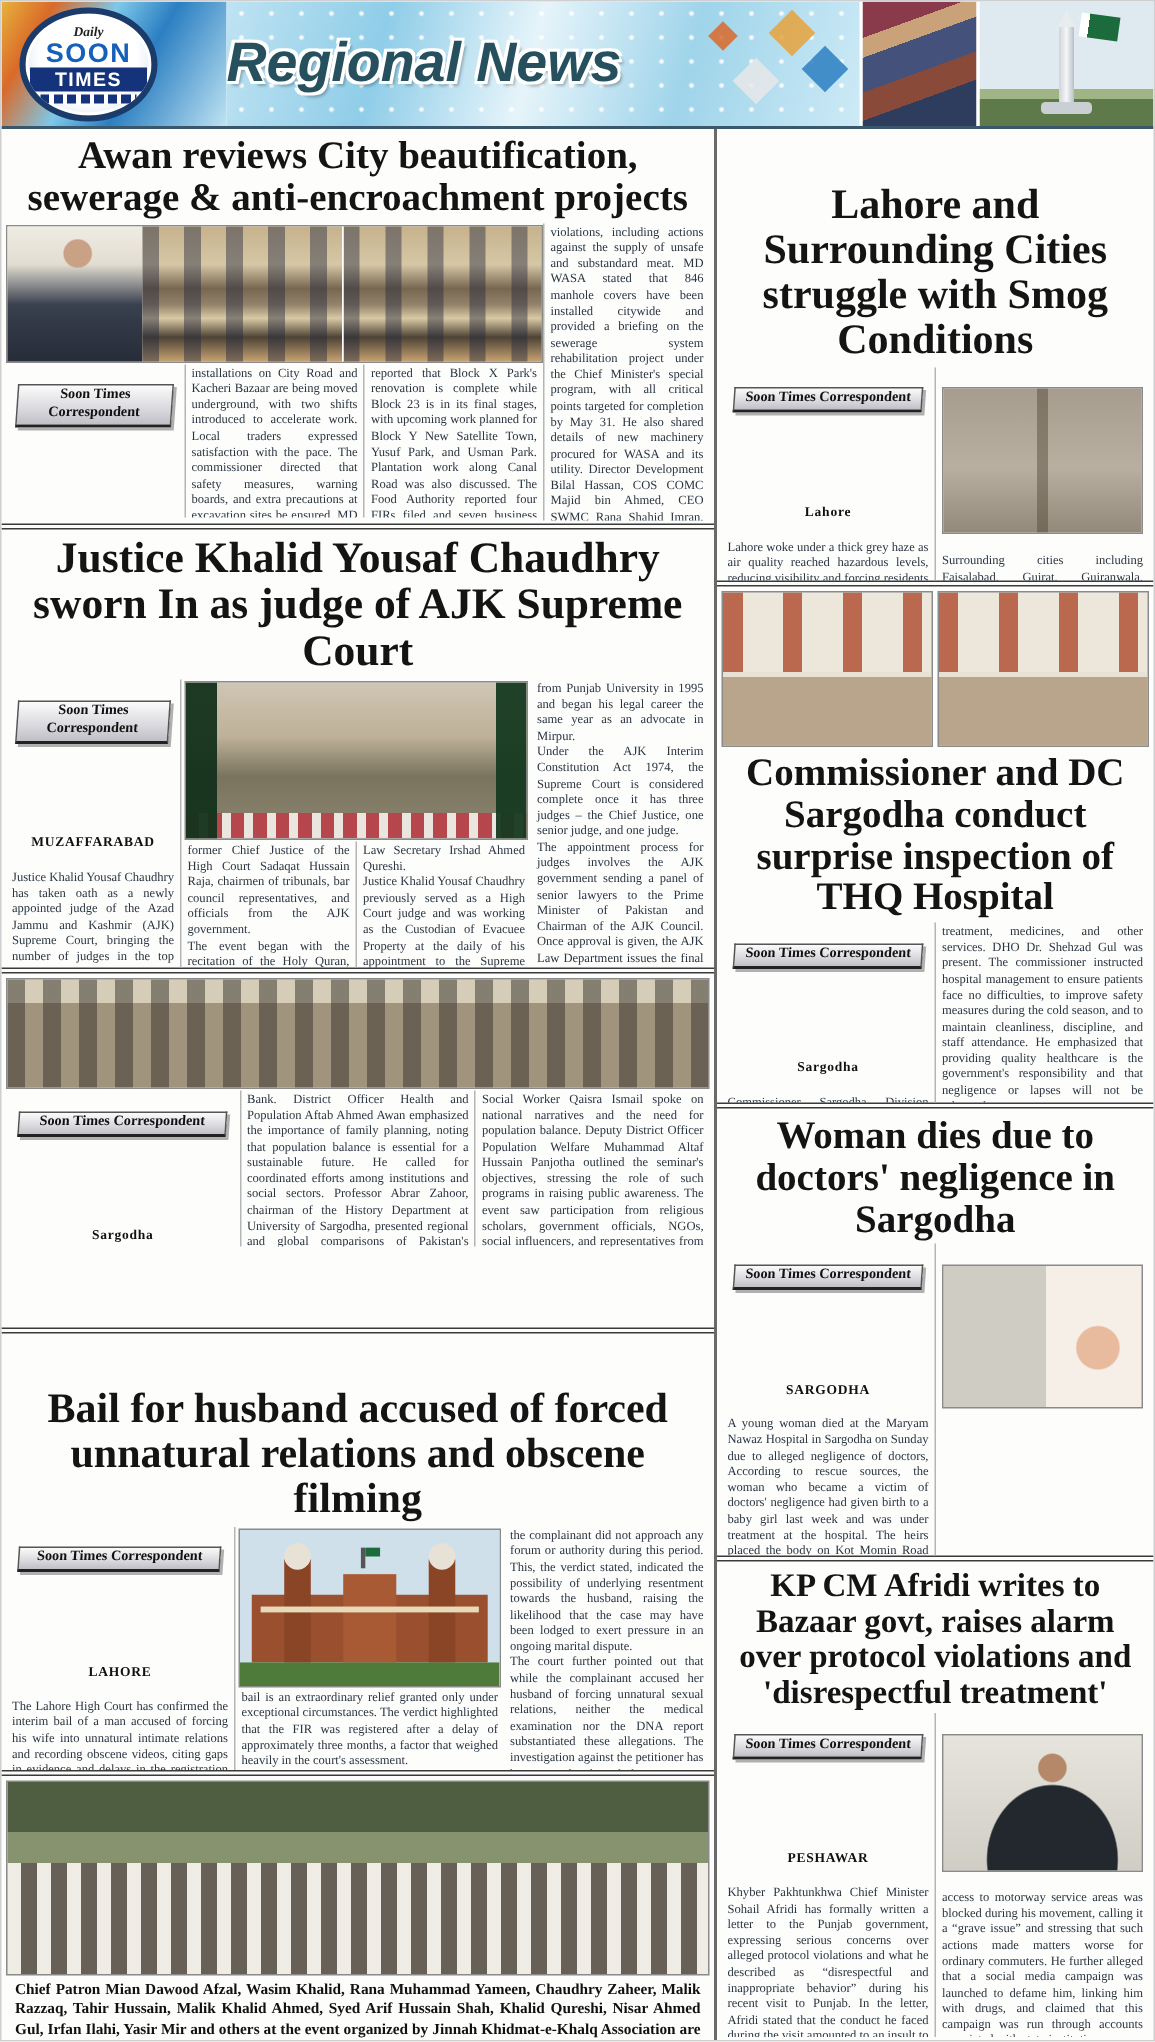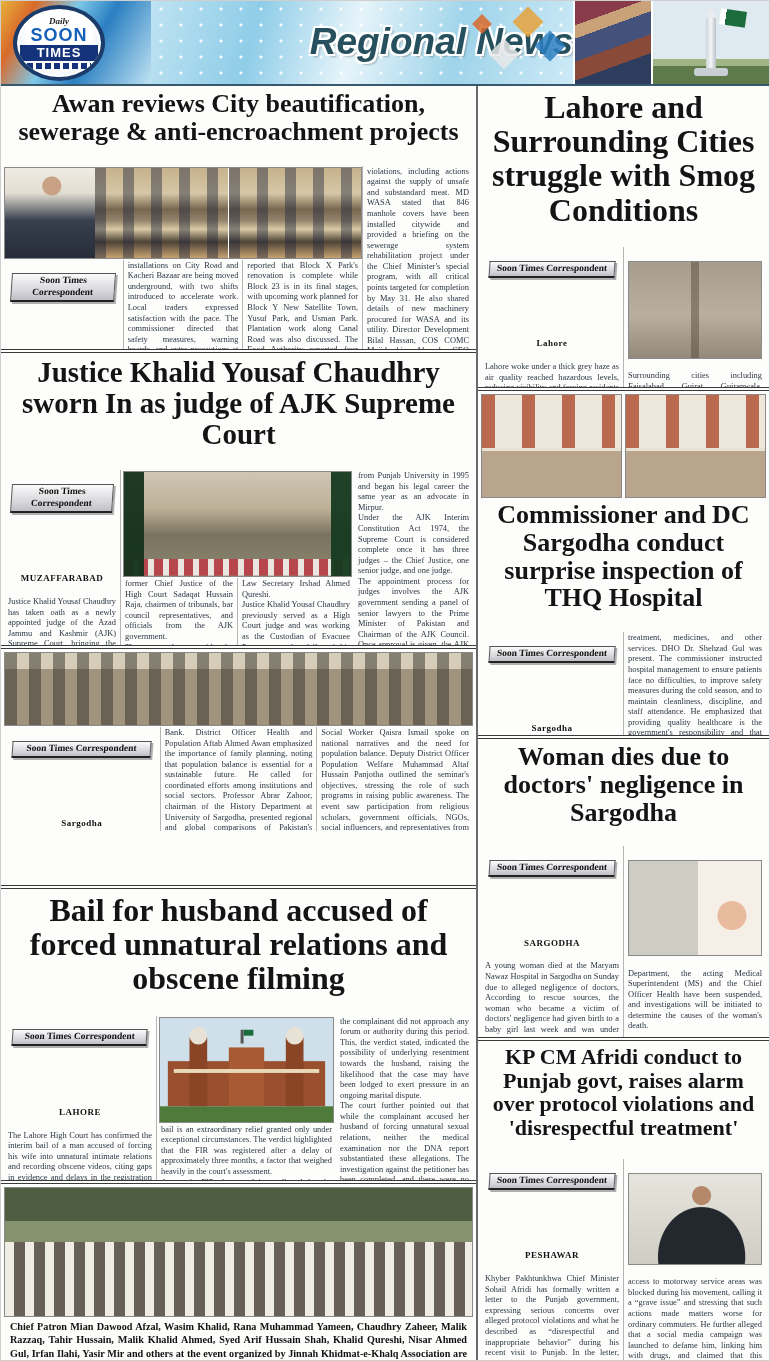--- a/index.html
+++ b/index.html
@@ -16,21 +16,21 @@
     border:4px solid #1b3b6b; box-shadow:0 0 0 2px #fff inset; text-align:center; overflow:hidden; }
   .logo .daily { font-style:italic; font-weight:bold; font-size:9px; color:#222; margin-top:7px; }
   .logo .soon { font-family:"Liberation Sans",sans-serif; font-weight:bold; font-size:18px; letter-spacing:1px; color:#1560b8; line-height:1; text-shadow:1px 1px 0 #fff; }
   .logo .times { font-family:"Liberation Sans",sans-serif; display:block; margin:1px auto 0; width:78px; background:#14337a; color:#fff; font-weight:bold; font-size:13px; letter-spacing:1px; line-height:1.2; }
   .logo .lbar { margin:2px auto 0; width:64px; height:6px; background:repeating-linear-gradient(90deg,#14337a 0 6px,#fff 6px 9px); }
   .banner { flex:1; position:relative; overflow:hidden;
     background:
       radial-gradient(circle, rgba(255,255,255,0.9) 1px, transparent 2px),
       linear-gradient(105deg,#bfe3f2 0%,#8fcde8 25%,#e6f4fa 48%,#9fd4ea 72%,#cdeaf6 100%);
     background-size:20px 16px,100% 100%; }
-  .banner-title { position:absolute; left:0; right:0; top:20px; text-align:right;
+  .banner-title { position:absolute; left:0; right:0; top:20px; text-align:left;
     font-family:"Liberation Sans",sans-serif; font-weight:bold; font-style:italic; font-size:37px; color:#27505e;
     text-shadow:-2px -2px 0 #fff, 2px -2px 0 #fff, -2px 2px 0 #fff, 2px 2px 0 #fff, 3px 3px 2px rgba(0,0,0,0.25); }
   .diamond { position:absolute; width:22px; height:22px; transform:rotate(45deg); opacity:.85; }
   .d1 { background:#e8a23c; right:34px; top:10px; }
   .d2 { background:#2b7fc2; right:12px; top:34px; }
   .d3 { background:#e8e8e8; right:58px; top:42px; }
   .d4 { background:#d96a2a; right:84px; top:16px; width:14px; height:14px; }
   .head-crowd { width:78px; border-left:2px solid #fff;
     background:linear-gradient(160deg,#8a3b4b 0 22%,#caa27a 22% 34%,#44517a 34% 55%,#8a4a3a 55% 72%,#2e3d5e 72% 100%); }
   .head-minar { width:118px; border-left:2px solid #fff; position:relative; background:linear-gradient(180deg,#dfe9f0 0 70%,#9fb585 70% 78%,#5e7a4a 78% 100%); }
@@ -38,22 +38,22 @@
   .minar-top { position:absolute; left:50%; bottom:64px; width:0; height:0; margin-left:-7px; border-left:7px solid transparent; border-right:7px solid transparent; border-bottom:14px solid #e8ecef; }
   .minar-base { position:absolute; left:50%; bottom:8px; width:34px; height:8px; margin-left:-17px; background:#c9cfd3; border-radius:3px; }
   .minar-flag { position:absolute; left:58%; bottom:58px; width:26px; height:16px; background:linear-gradient(90deg,#fff 0 22%,#1c6b3c 22% 100%); transform:rotate(8deg); }
 
   
   .main { display:flex; }
   .col-left { width:475px; }
   .col-right { width:293px; border-left:2px solid #6a6a6a; }
   article { overflow:hidden; border-bottom:4px double #3a3a3a; padding:2px 3px; }
   article:last-child { border-bottom:none; }
-  .hl { font-weight:bold; text-align:center; color:#141414; line-height:1.07; padding:2px 2px 20px; }
-  .hl-26 { font-size:26px; } .hl-30 { font-size:29px; } .hl-25 { font-size:32px; } .hl-23 { font-size:22px; } .hl-27 { font-size:26px; }
+  .hl { font-weight:bold; text-align:center; color:#141414; line-height:1.07; padding:2px 2px 3px; }
+  .hl-26 { font-size:26px; } .hl-30 { font-size:29px; } .hl-25 { font-size:28px;margin-top:32px; } .hl-23 { font-size:22px; } .hl-27 { font-size:26px; }
 
   .byline { margin:2px auto 1px; width:94%; text-align:center; font-weight:bold; font-size:9.5px; color:#111;
     background:linear-gradient(180deg,#fbfbfb 0%,#d9d9de 60%,#bfbfc6 100%);
     border:1px solid #555; border-bottom:2px solid #222; box-shadow:2px 2px 0 rgba(0,0,0,0.3);
     padding:1px 0; transform:skewX(-4deg); }
   .dateline { text-align:center; font-weight:bold; font-size:9px; letter-spacing:.5px; padding:1px 0 2px; color:#111;margin-top:48px; }
 
   .cols { display:flex; }
   .col { flex:1; padding:1px 4px; font-size:8.4px; line-height:1.26; text-align:justify; color:#2a3542; white-space:pre-line; overflow:hidden; }
   .col + .col { border-left:1px solid #b5b5b5; }
@@ -276,27 +276,26 @@
         <h1 class="hl hl-27">Woman dies due to doctors' negligence in Sargodha</h1>
         <div class="cols" style="height:208px;">
           <div class="col">
             <div class="byline"><span>Soon Times Correspondent</span></div>
             <div class="dateline">SARGODHA</div>
             <span>A young woman died at the Maryam Nawaz Hospital in Sargodha on Sunday due to alleged negligence of doctors, According to rescue sources, the woman who became a victim of doctors' negligence had given birth to a baby girl last week and was under treatment at the hospital. The heirs placed the body on Kot Momin Road and staged a protest, demanding action against those responsible.
 According to sources in the Health</span>
           </div>
           <div class="col">
             <div class="ph p-corridor" style="margin:2px 0;"></div>
-            <span>Department, the acting Medical Superintendent (MS) and the Chief Officer Health have been suspended, and investigations will be initiated to determine the causes of the woman's death.</span>
           </div>
         </div>
       </article>
 
       <article style="height:320px; border-bottom:none;">
-        <h1 class="hl hl-23">KP CM Afridi conduct to Punjab govt, raises alarm over protocol violations and 'disrespectful treatment'</h1>
+        <h1 class="hl hl-23">KP CM Afridi writes to Bazaar govt, raises alarm over protocol violations and 'disrespectful treatment'</h1>
         <div class="cols" style="height:216px;">
           <div class="col">
             <div class="byline"><span>Soon Times Correspondent</span></div>
             <div class="dateline">PESHAWAR</div>
             <span>Khyber Pakhtunkhwa Chief Minister Sohail Afridi has formally written a letter to the Punjab government, expressing serious concerns over alleged protocol violations and what he described as “disrespectful and inappropriate behavior” during his recent visit to Punjab. In the letter, Afridi stated that the conduct he faced during the visit amounted to an insult to the public mandate, saying he was treated in a manner that was “out of line” and “completely uncalled for.” He criticized what he called unnecessary and excessive security measures, claiming that several public spaces were shut down, causing major inconvenience to citizens. Afridi also complained that</span>
           </div>
           <div class="col">
             <div class="ph p-afridi" style="margin:2px 0;"></div>
             <span>access to motorway service areas was blocked during his movement, calling it a “grave issue” and stressing that such actions made matters worse for ordinary commuters. He further alleged that a social media campaign was launched to defame him, linking him with drugs, and claimed that this campaign was run through accounts associated with state institutions.
 Strongly condemning the alleged character-assassination attempts, Afridi warned that such actions damage interprovincial harmony and called for accountability of those responsible.</span>

